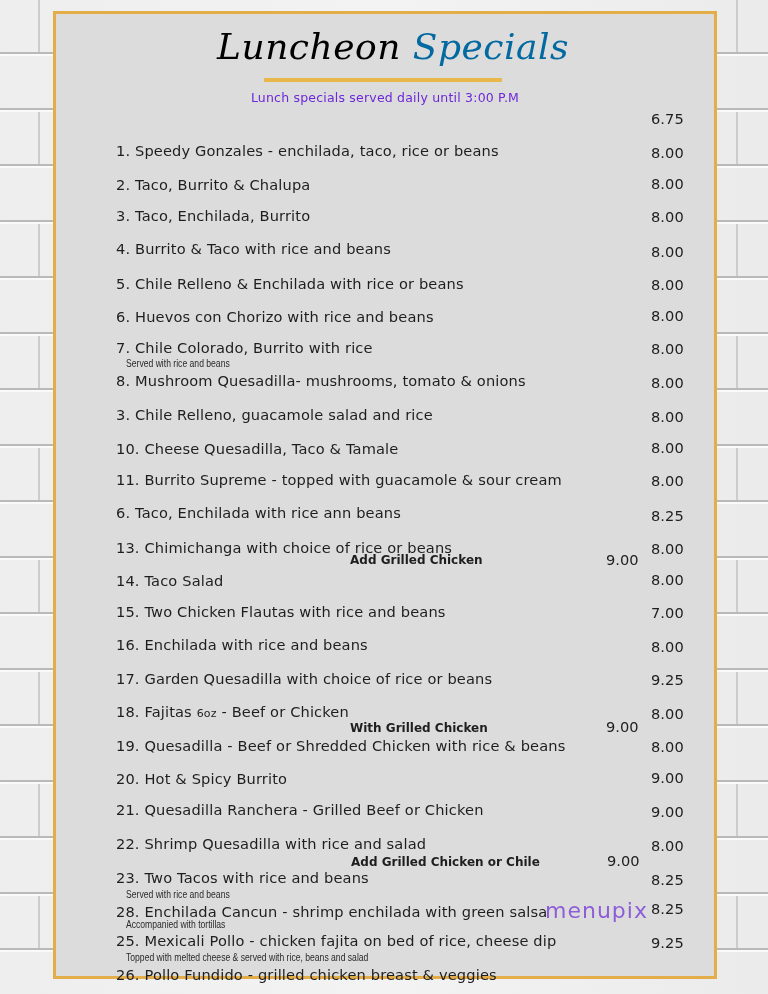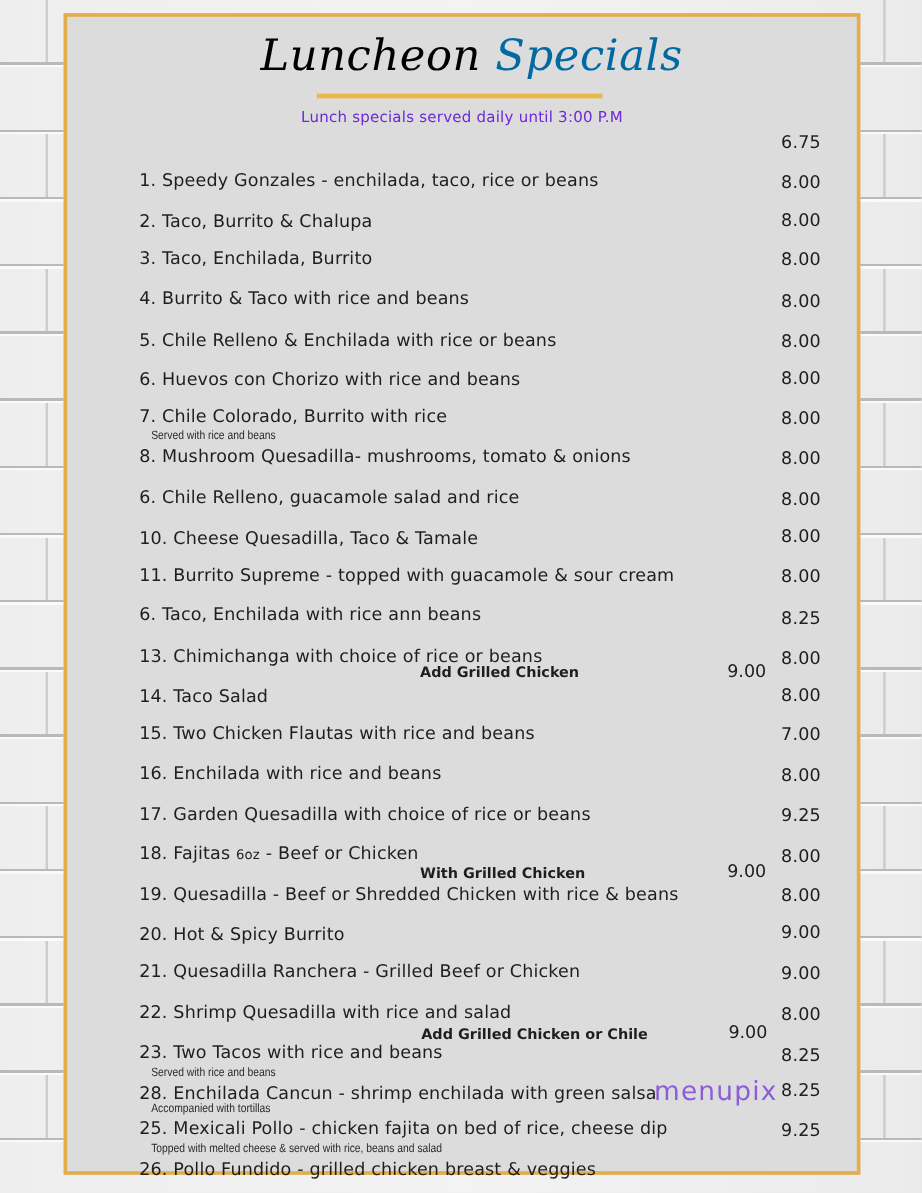--- a/index.html
+++ b/index.html
@@ -78,21 +78,21 @@
   <div class="item" style="top:293px;">
     <span class="name">7. Chile Colorado, Burrito with rice</span>
     <span class="price">8.00</span>
   </div>
   <div class="item" style="top:326px;">
     <span class="name">8. Mushroom Quesadilla- mushrooms, tomato &amp; onions</span>
     <span class="price">8.00</span>
   </div>
   <div class="note" style="left:70px; top:344px;">Served with rice and beans</div>
   <div class="item" style="top:360px;">
-    <span class="name">6. Chile Relleno, guacamole salad and rice</span>
+    <span class="name">3. Chile Relleno, guacamole salad and rice</span>
     <span class="price">8.00</span>
   </div>
   <div class="item" style="top:394px;">
     <span class="name">10. Cheese Quesadilla, Taco &amp; Tamale</span>
     <span class="price">8.00</span>
   </div>
   <div class="item" style="top:425px;">
     <span class="name">11. Burrito Supreme - topped with guacamole &amp; sour cream</span>
     <span class="price">8.00</span>
   </div>

